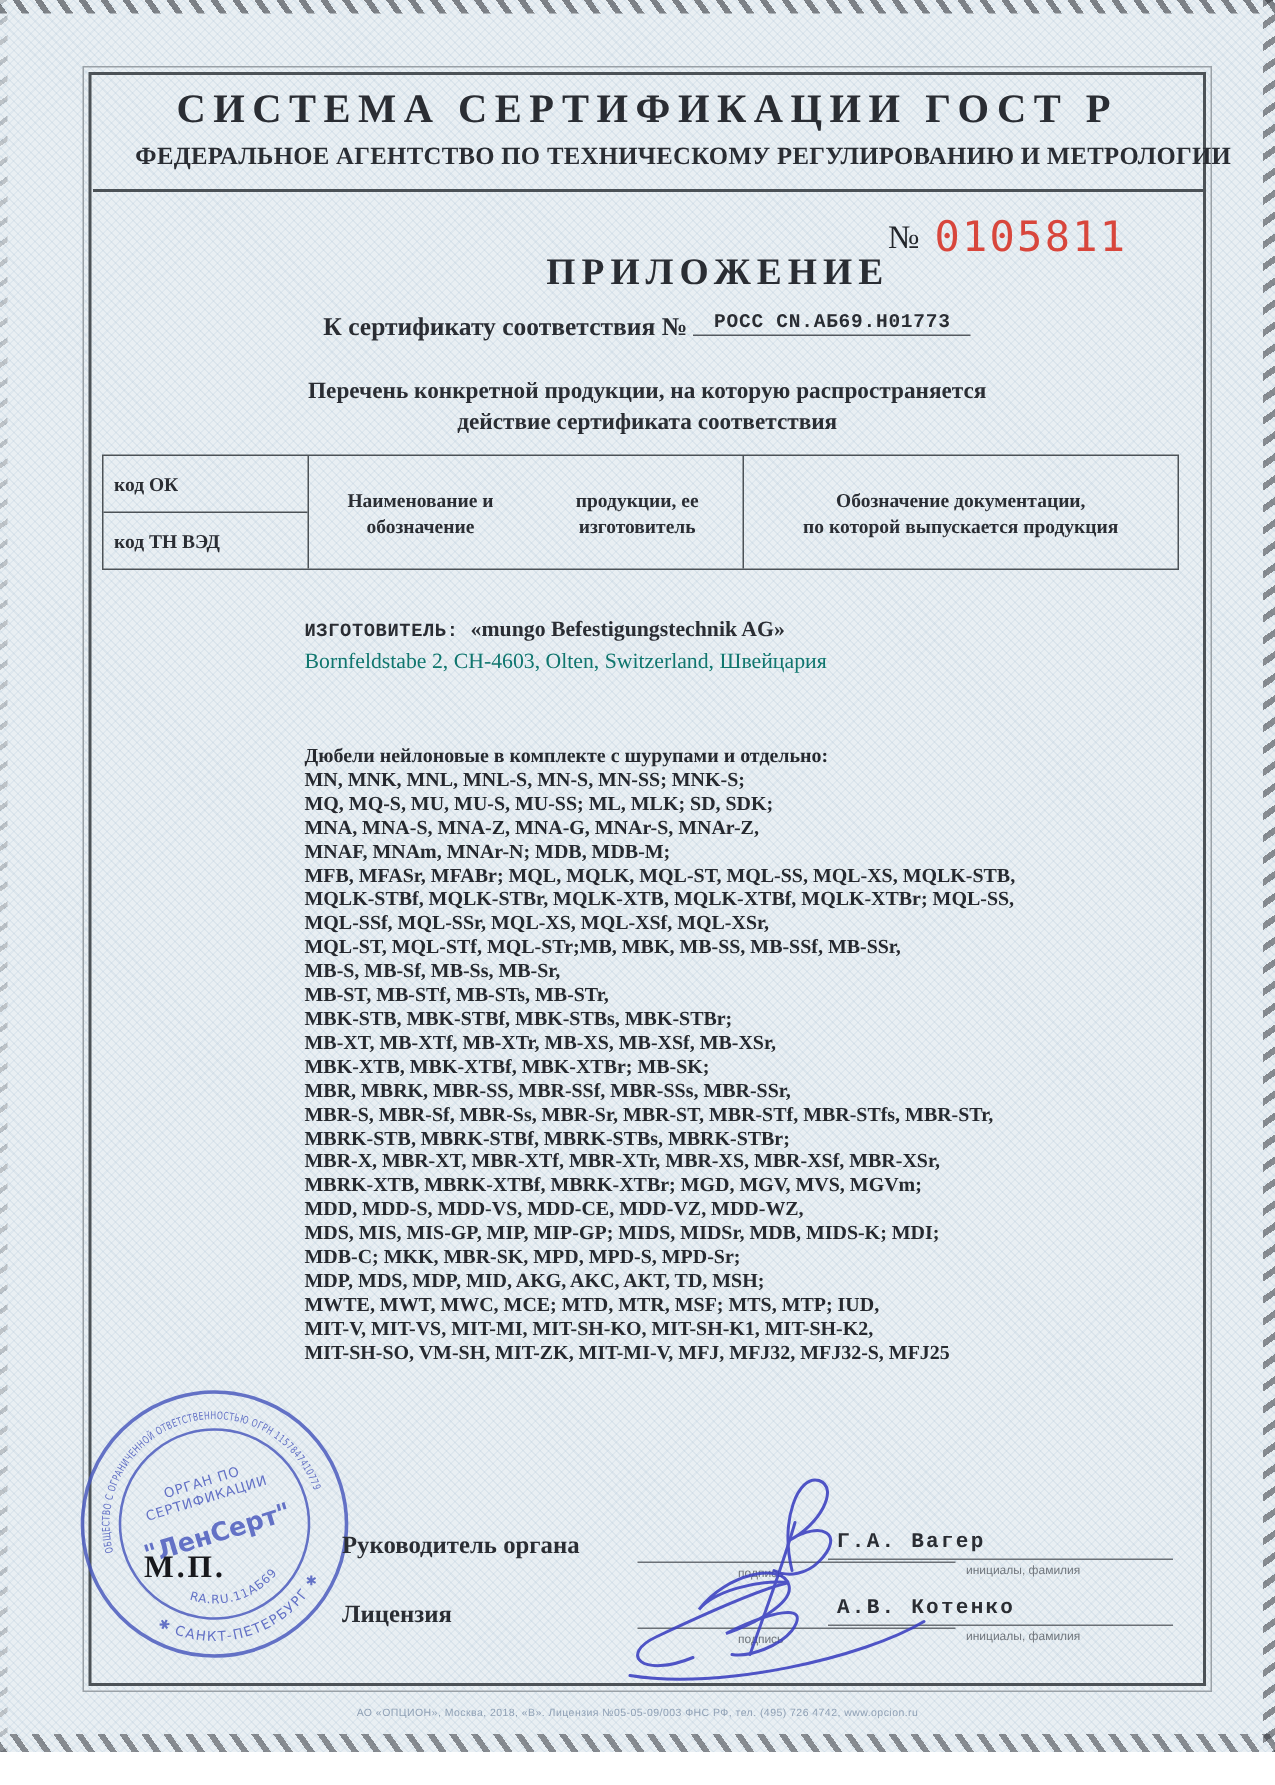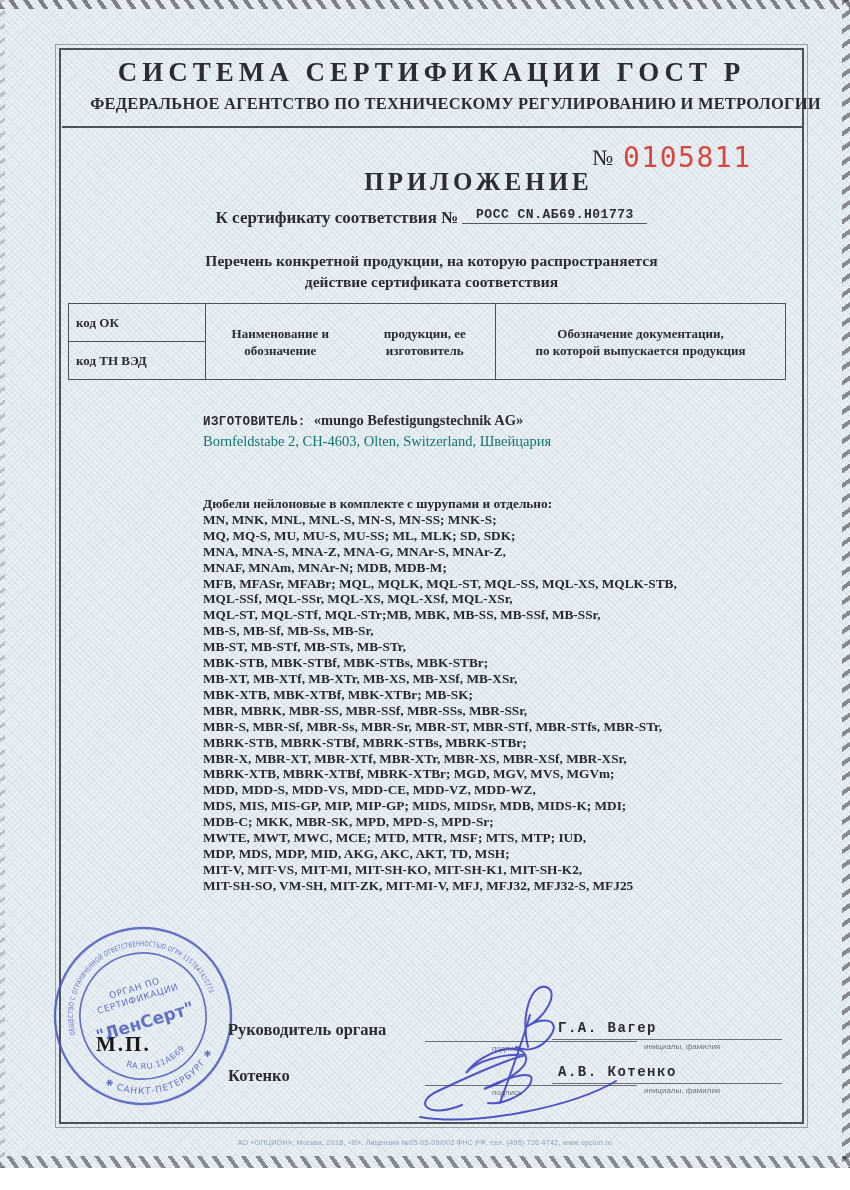--- a/index.html
+++ b/index.html
@@ -126,37 +126,38 @@
   </div>
   <div class="abs manu-addr">Bornfeldstabe 2, CH-4603, Olten, Switzerland, Швейцария</div>
 
   <div class="abs product-list">
     <div>Дюбели нейлоновые в комплекте с шурупами и отдельно:</div>
   <div>MN, MNK, MNL, MNL-S, MN-S, MN-SS; MNK-S;</div>
       <div>MQ, MQ-S, MU, MU-S, MU-SS; ML, MLK; SD, SDK;</div>
       <div>MNA, MNA-S, MNA-Z, MNA-G, MNAr-S, MNAr-Z,</div>
       <div>MNAF, MNAm, MNAr-N; MDB, MDB-M;</div>
       <div>MFB, MFASr, MFABr; MQL, MQLK, MQL-ST, MQL-SS, MQL-XS, MQLK-STB,</div>
+      <div>MQLK-STBf, MQLK-STBr, MQLK-XTB, MQLK-XTBf, MQLK-XTBr; MQL-SS,</div>
       <div>MQL-SSf, MQL-SSr, MQL-XS, MQL-XSf, MQL-XSr,</div>
       <div>MQL-ST, MQL-STf, MQL-STr;MB, MBK, MB-SS, MB-SSf, MB-SSr,</div>
       <div>MB-S, MB-Sf, MB-Ss, MB-Sr,</div>
       <div>MB-ST, MB-STf, MB-STs,  MB-STr,</div>
       <div>MBK-STB, MBK-STBf, MBK-STBs, MBK-STBr;</div>
       <div>MB-XT, MB-XTf, MB-XTr, MB-XS, MB-XSf, MB-XSr,</div>
       <div>MBK-XTB, MBK-XTBf, MBK-XTBr; MB-SK;</div>
       <div>MBR, MBRK, MBR-SS, MBR-SSf, MBR-SSs, MBR-SSr,</div>
       <div>MBR-S, MBR-Sf, MBR-Ss, MBR-Sr, MBR-ST, MBR-STf, MBR-STfs, MBR-STr,</div>
       <div>MBRK-STB, MBRK-STBf, MBRK-STBs, MBRK-STBr;</div>
       <div>MBR-X, MBR-XT, MBR-XTf, MBR-XTr, MBR-XS,  MBR-XSf, MBR-XSr,</div>
       <div>MBRK-XTB, MBRK-XTBf, MBRK-XTBr; MGD, MGV, MVS, MGVm;</div>
       <div>MDD, MDD-S, MDD-VS, MDD-CE, MDD-VZ, MDD-WZ,</div>
       <div>MDS, MIS, MIS-GP, MIP, MIP-GP; MIDS, MIDSr, MDB, MIDS-K; MDI;</div>
       <div>MDB-C; MKK, MBR-SK, MPD, MPD-S, MPD-Sr;</div>
+      <div>MDP, MDS, MDP, MID, AKG, AKC, AKT, TD, MSH;</div>
       <div>MWTE, MWT, MWC, MCE; MTD, MTR, MSF; MTS, MTP; IUD,</div>
-      <div>MDP, MDS, MDP, MID, AKG, AKC, AKT, TD, MSH;</div>
       <div>MIT-V,  MIT-VS, MIT-MI, MIT-SH-KO, MIT-SH-K1, MIT-SH-K2,</div>
       <div>MIT-SH-SO, VM-SH, MIT-ZK, MIT-MI-V, MFJ,  MFJ32, MFJ32-S, MFJ25</div>
     </div>
 
   <svg class="abs stamp" viewBox="0 0 200 200">
     <defs>
       <path id="arcTop" d="M 30,100 A 70,70 0 1 1 170,100"></path>
       <path id="arcBottom" d="M 22,100 A 78,78 0 0 0 178,100"></path>
       <path id="arcInnerBottom" d="M 47,100 A 53,53 0 0 0 153,100"></path>
     </defs>
@@ -176,21 +177,21 @@
 
   <div class="abs mp-mark">М.П.</div>
 
   <div class="abs sig-label row1-label">Руководитель органа</div>
   <div class="abs sig-line line1-sign"></div>
   <div class="abs sub-label sub1-sign">подпись</div>
   <div class="abs sig-name name1">Г.А. Вагер</div>
   <div class="abs sig-line line1-name"></div>
   <div class="abs sub-label sub1-name">инициалы, фамилия</div>
 
-  <div class="abs sig-label row2-label">Котенко</div>
+  <div class="abs sig-label row2-label">Лицензия</div>
   <div class="abs sig-line line2-sign"></div>
   <div class="abs sub-label sub2-sign">подпись</div>
   <div class="abs sig-name name2">А.В. Котенко</div>
   <div class="abs sig-line line2-name"></div>
   <div class="abs sub-label sub2-name">инициалы, фамилия</div>
 
   <svg class="abs ink" viewBox="0 0 360 180">
     <g fill="none" stroke="#3a3fc0" stroke-width="2" stroke-linecap="round" opacity="0.88">
       <path d="M178,92 C170,58 182,28 196,32 C210,37 196,62 176,72 C198,58 214,68 196,86 C188,94 176,97 166,92"></path>
       <path d="M112,150 C78,164 62,148 88,136 C126,118 158,104 176,100 C154,98 126,106 116,118 C134,94 172,86 176,102 C179,114 152,128 134,134 C162,120 192,112 178,132 C170,142 150,150 138,148"></path>

